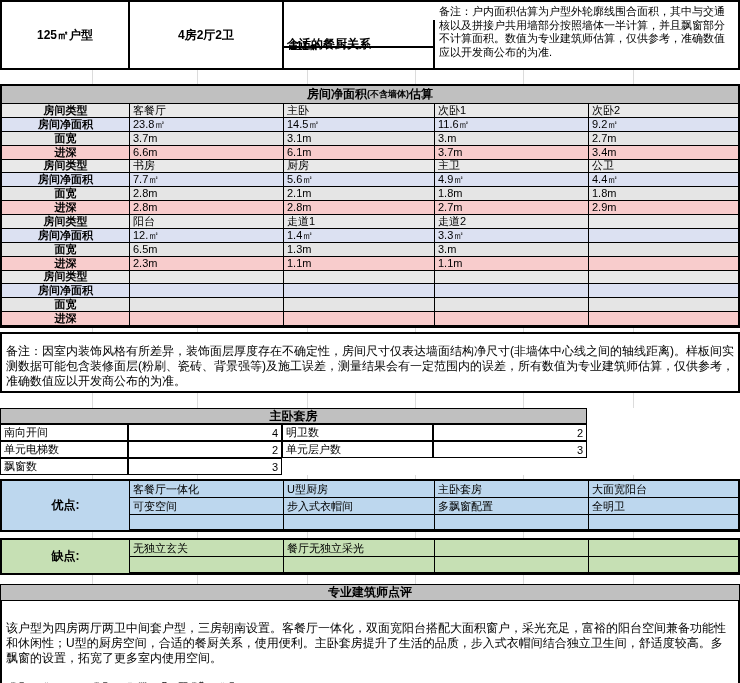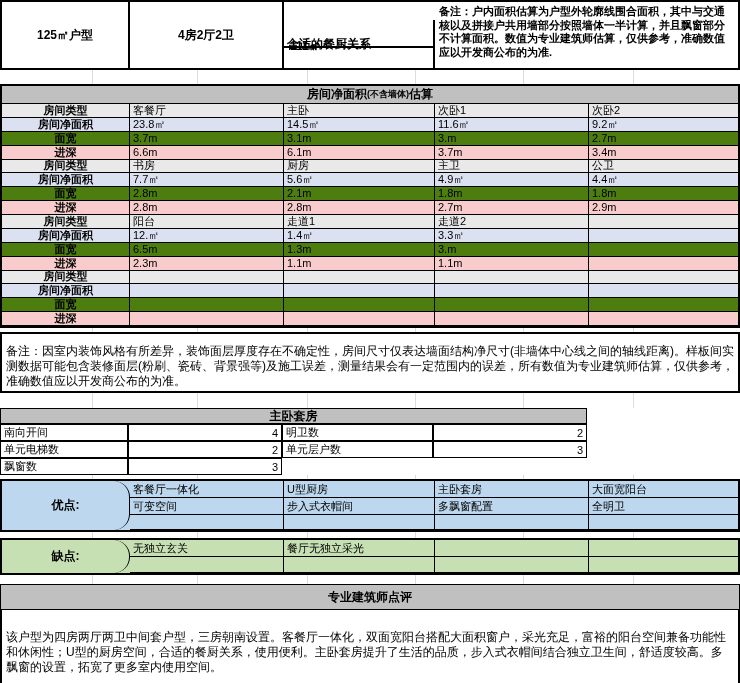--- a/index.html
+++ b/index.html
@@ -19,21 +19,21 @@
   .lab{justify-content:center;font-weight:bold;padding:0;}
 
   
   .top{
     display:grid;grid-template-columns:128px 154px 151px 1fr;
     grid-template-rows:18px 1fr;height:70px;border:2px solid #000;
   }
   .top .big{grid-row:1/3;border-right:2px solid #000;display:flex;align-items:center;justify-content:center;font-size:12px;font-weight:bold;}
   .top .area{grid-row:1;grid-column:3;border-right:2px solid #000;border-bottom:2px solid #000;display:flex;align-items:center;font-size:12px;font-weight:bold;padding:0 6px;margin-top:44px;}
   .top .arealabel{grid-row:2;grid-column:3;border-right:2px solid #000;display:flex;align-items:center;font-size:12px;font-weight:bold;padding:0 3px;}
-  .top .note{grid-row:1/3;grid-column:4;font-size:11px;line-height:13.5px;padding:3px 4px;white-space:normal;font-weight:bold;}
+  .top .note{grid-row:1/3;grid-column:4;font-size:11px;line-height:13.5px;padding:3px 4px;white-space:normal;}
 
   
   .gap{
     background-image:
       linear-gradient(#dcdcdc,#dcdcdc),linear-gradient(#dcdcdc,#dcdcdc),
       linear-gradient(#dcdcdc,#dcdcdc),linear-gradient(#dcdcdc,#dcdcdc),
       linear-gradient(#dcdcdc,#dcdcdc),linear-gradient(#dcdcdc,#dcdcdc);
     background-size:1px 100%,1px 100%,1px 100%,1px 100%,1px 100%,1px 100%;
     background-position:92px 0,197px 0,307px 0,415px 0,523px 0,633px 0;
     background-repeat:no-repeat;
@@ -48,21 +48,21 @@
   }
   .rtable .thead{
     grid-column:1/-1;background:#C0C0C0;border-bottom:1px solid #000;
     display:flex;align-items:center;justify-content:center;
     font-size:12px;font-weight:bold;
   }
   .rtable .thead .small{font-size:9px;font-weight:bold;}
   .rtable > .c:nth-child(5n+1){border-right:none;}
   .kt{background:#E9E9E9;}
   .ka{background:#DCE1F2;}
-  .kw{background:#4d7c0f;}
+  .kw{background:#e5e5e5;}
   .kd{background:#F8CCCC;}
 
   
   .notebox{
     height:61px;border:2px solid #000;font-size:12px;line-height:15px;
     padding:10px 4px;white-space:normal;
   }
 
   
   .analysis{
@@ -73,28 +73,28 @@
     grid-column:1/-1;background:#C0C0C0;border:1px solid #000;
     display:flex;align-items:center;justify-content:center;font-size:12px;font-weight:bold;
   }
   .analysis .ac{border:1px solid #000;font-size:11px;display:flex;align-items:center;padding:0 3px;white-space:nowrap;overflow:hidden;}
   .analysis .av{justify-content:flex-end;}
 
   
   .pc{display:grid;grid-template-columns:128px 154px 151px 154px 1fr;border:2px solid #000;}
   .pros{grid-template-rows:17px 17px 1fr;height:53px;background:#BDD7EE;}
   .cons{grid-template-rows:17px 1fr;height:37px;background:#C6E0B4;}
-  .pc .pclab{grid-column:1;border-right:1px solid #000;display:flex;align-items:center;justify-content:center;font-size:12px;font-weight:bold;border-radius:16px;}
+  .pc .pclab{grid-column:1;border-right:1px solid #000;display:flex;align-items:center;justify-content:center;font-size:12px;font-weight:bold;}
   .pros .pclab{grid-row:1/4;} .cons .pclab{grid-row:1/3;}
   .pc .it{border-right:1px solid #000;border-bottom:1px solid #000;font-size:11px;display:flex;align-items:center;padding:0 3px;white-space:nowrap;overflow:hidden;}
   .pc .it:nth-of-type(4n+1){border-right:none;}
 
   
   .rhead{
-    height:26px;border:1px solid #000;background:#C0C0C0;
+    height:17px;border:1px solid #000;background:#C0C0C0;
     display:flex;align-items:center;justify-content:center;font-size:12px;font-weight:bold;
   }
   .rbody{
     height:104px;border:2px solid #000;border-top:none;position:relative;
     font-size:12px;line-height:15px;padding:20px 4px 0 4px;white-space:normal;
   }
   .watermark{
     position:absolute;left:7px;bottom:2px;
     font-size:20px;font-weight:bold;letter-spacing:1px;color:#0f172a;
     text-shadow:-1px -1px 0 #3f3f3f,1px -1px 0 #3f3f3f,-1px 1px 0 #3f3f3f,1px 1px 0 #3f3f3f;

